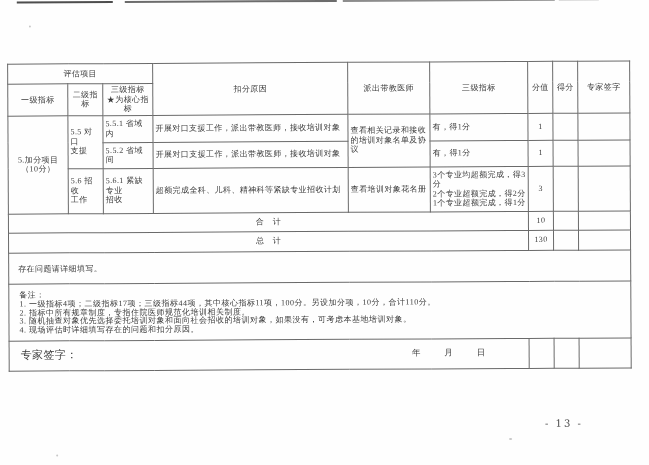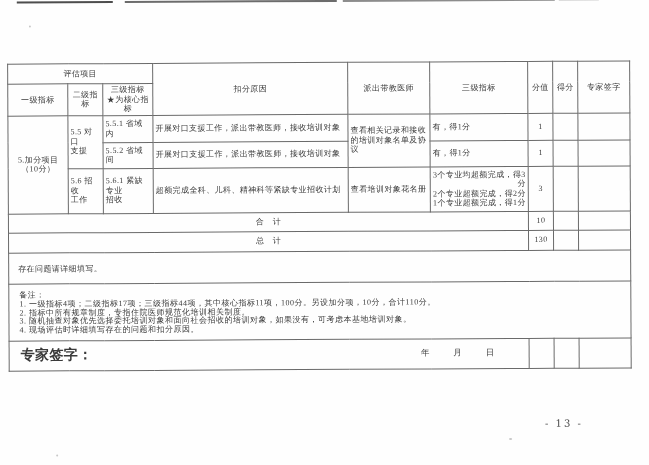--- a/index.html
+++ b/index.html
@@ -28,32 +28,32 @@
   .eval td{
     border:1px solid #6a6a6a;
     font-size:8px;line-height:9.5px;letter-spacing:.4px;
     padding:1px 2px;vertical-align:middle;color:#3a3a3a;
     overflow:hidden;
   }
   .c{text-align:center;}
   .l{text-align:left;padding-left:4px;}
   .ml{white-space:pre-line;}
   .top{vertical-align:top;}
-  .std3{font-size:7.3px;letter-spacing:0;line-height:9px;padding-left:3px;text-align:right;}
+  .std3{font-size:7.3px;letter-spacing:0;line-height:9px;padding-left:3px;}
   .val{text-align:center;font-size:8px;}
   tr.h20{height:20px;}tr.h28{height:28px;}tr.h27{height:27px;}
   tr.h26{height:26px;}tr.h45{height:45px;}tr.h19{height:19px;}
   tr.h20b{height:20px;}tr.h31{height:31px;}tr.h57{height:57px;}tr.h30{height:30px;}
   .remarks{padding:3px 6px 0 10px !important;}
   .remarks .rline{font-size:8px;line-height:8.8px;letter-spacing:.5px;white-space:nowrap;}
   .problem-cell{padding:2px 0 0 9px !important;}
   .sig-cell{padding:0 0 0 11px !important;}
   .sig-flex{display:flex;align-items:center;height:100%;}
-  .sig-label{font-size:14px;font-weight:bold;}
-  .sig-date{margin-left:auto;margin-right:34px;font-size:8.5px;}
+  .sig-label{font-size:11px;}
+  .sig-date{margin-left:auto;margin-right:43px;font-size:8.5px;}
   .sig-date span{display:inline-block;}
   .sig-date .dm{margin-left:21px;}
   .page-num{
     position:absolute;left:544px;top:419px;
     font-size:10px;letter-spacing:2px;color:#4a4a4a;
     font-family:"DejaVu Serif",serif;
   }
 </style>
 </head>
 <body>

